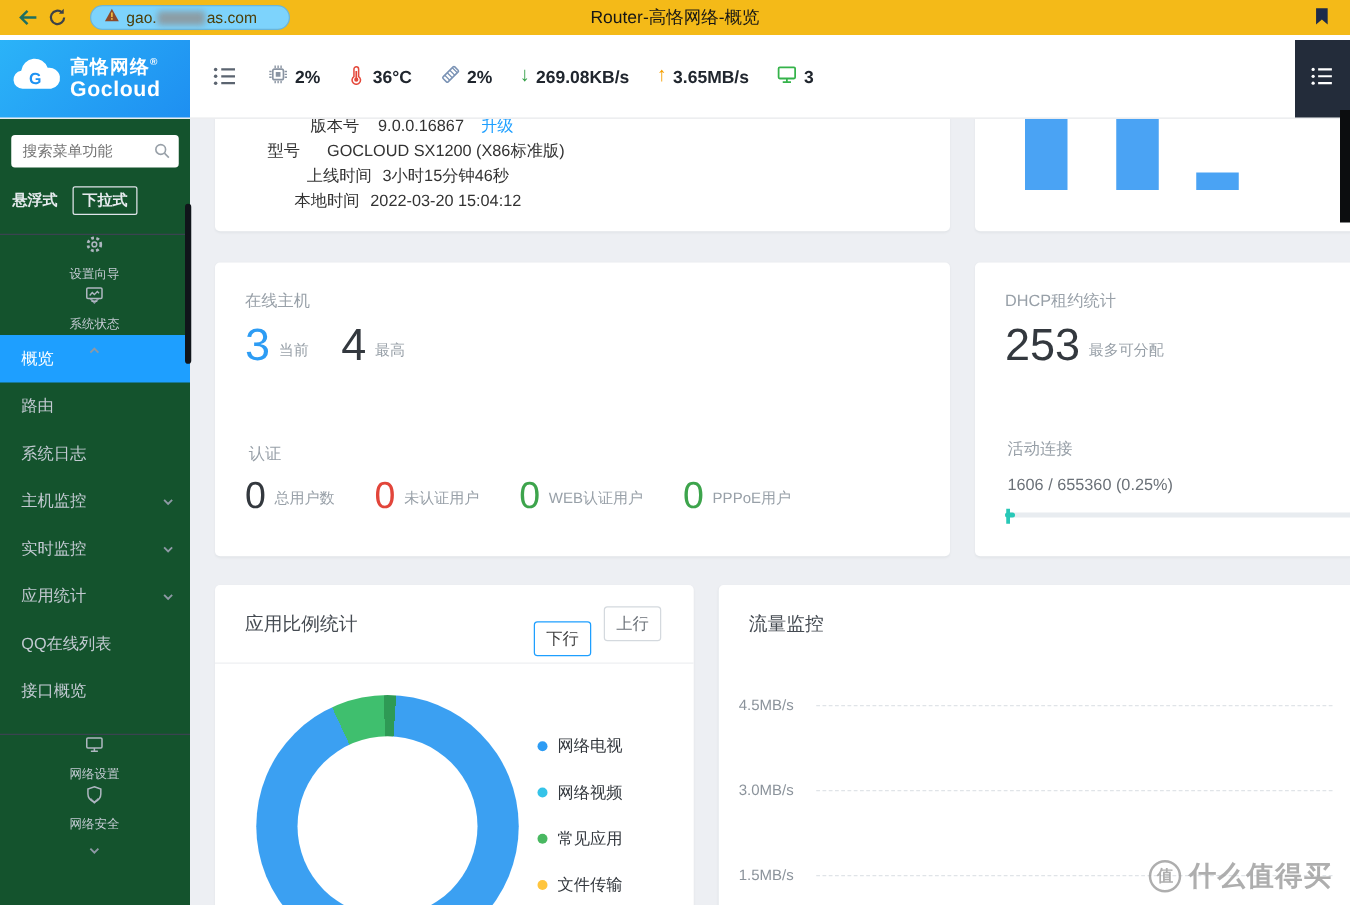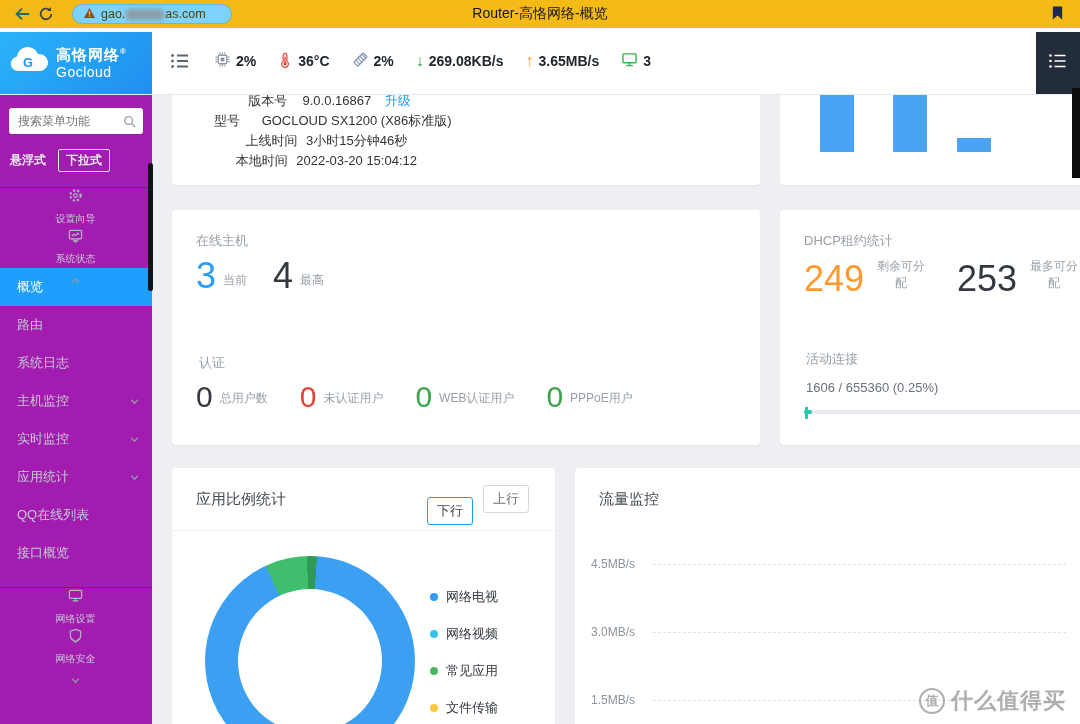--- a/index.html
+++ b/index.html
@@ -14,29 +14,29 @@
   .url-blur { display:inline-block; width:38px; height:11px; margin:0 1px; background:#8f8f8f; border-radius:2px; filter:blur(2.5px); opacity:.8; }
   .bb-title { position:absolute; left:0; right:0; text-align:center; font-size:14px; color:#161616; pointer-events:none; }
   .bb-bookmark { position:absolute; right:16px; top:5px; cursor:pointer; }
 
   
   .header { position:absolute; top:28px; left:0; right:0; height:67px; background:#fff; border-bottom:1px solid #e7e9ec; z-index:30; }
   .logo { position:absolute; left:0; bottom:0; width:152px; height:62px; background:linear-gradient(135deg,#2bb3f8,#1e8ff1); display:flex; align-items:center; gap:6px; padding:0 8px; }
   .logo-txt { color:#fff; line-height:1.15; }
   .logo-cn { font-size:15px; font-weight:bold; letter-spacing:1px; }
   .logo-cn sup { font-size:8px; }
-  .logo-en { font-size:14px; font-weight:normal; letter-spacing:.5px; }
+  .logo-en { font-size:17px; font-weight:bold; letter-spacing:.5px; }
   .hd-row { position:absolute; left:152px; right:48px; top:0; bottom:0; display:flex; align-items:center; gap:22px; padding-left:16px; }
   .stat { display:flex; align-items:center; gap:5px; font-size:14px; font-weight:bold; color:#20262e; }
   .arrow-down { color:#2f9e44; font-size:16px; font-weight:bold; }
   .arrow-up { color:#f59f00; font-size:16px; font-weight:bold; }
   .right-toggle { position:absolute; right:0; bottom:0; width:44px; height:62px; background:#232c3a; display:flex; align-items:center; justify-content:center; cursor:pointer; }
 
   
-  .sidebar { position:absolute; top:95px; left:0; bottom:0; width:152px; background:#a21caf; z-index:20; display:flex; flex-direction:column; }
+  .sidebar { position:absolute; top:95px; left:0; bottom:0; width:152px; background:#14532d; z-index:20; display:flex; flex-direction:column; }
   .search-wrap { margin:13px 9px 0; position:relative; }
   .search-input { width:100%; height:26px; border:none; border-radius:3px; background:#fff; font-size:12px; padding:0 26px 0 9px; color:#333; outline:none; font-family:inherit; }
   .search-icon { position:absolute; right:7px; top:6px; }
   .side-tabs { display:flex; align-items:center; gap:12px; padding:15px 10px 0; }
   .side-tab { font-size:12px; color:#e6eaee; cursor:pointer;font-weight:bold; }
   .side-tab.boxed { border:1px solid #dfe4e9; border-radius:2px; padding:2px 7px; }
   .side-divider { height:1px; background:#3a4350; margin-top:15px; }
   .nav-section { height:40px; display:flex; align-items:center; gap:9px; padding:0 12px 0 11px; color:#c3cad2; font-size:10px; cursor:pointer;flex-direction:column; }
   .nav-sub { height:38px; display:flex; align-items:center; padding:0 12px 0 17px; color:#c3cad2; font-size:13px; cursor:pointer; }
   .nav-sub.active { background:#1e9fff; color:#fff; }
@@ -402,24 +402,20 @@
           <span class="auth-num c-green">0</span>
           <span class="big-lbl">PPPoE用户</span>
         </span>
       </div>
     </div>
 
     <div class="card card-dhcp">
       <div class="card-title-gray">DHCP租约统计</div>
       <div class="big-stats">
         <span class="big-stat">
-          <span class="big-num c-orange">249</span>
-          <span class="big-lbl">剩余可分配</span>
-        </span>
-        <span class="big-stat">
           <span class="big-num c-dark">253</span>
           <span class="big-lbl">最多可分配</span>
         </span>
       </div>
       <div class="active-lbl">活动连接</div>
       <div class="active-val">1606 / 655360 (0.25%)</div>
       <div class="progress-track">
         <div class="progress-fill"></div>
       </div>
       <div class="progress-tick"></div>

